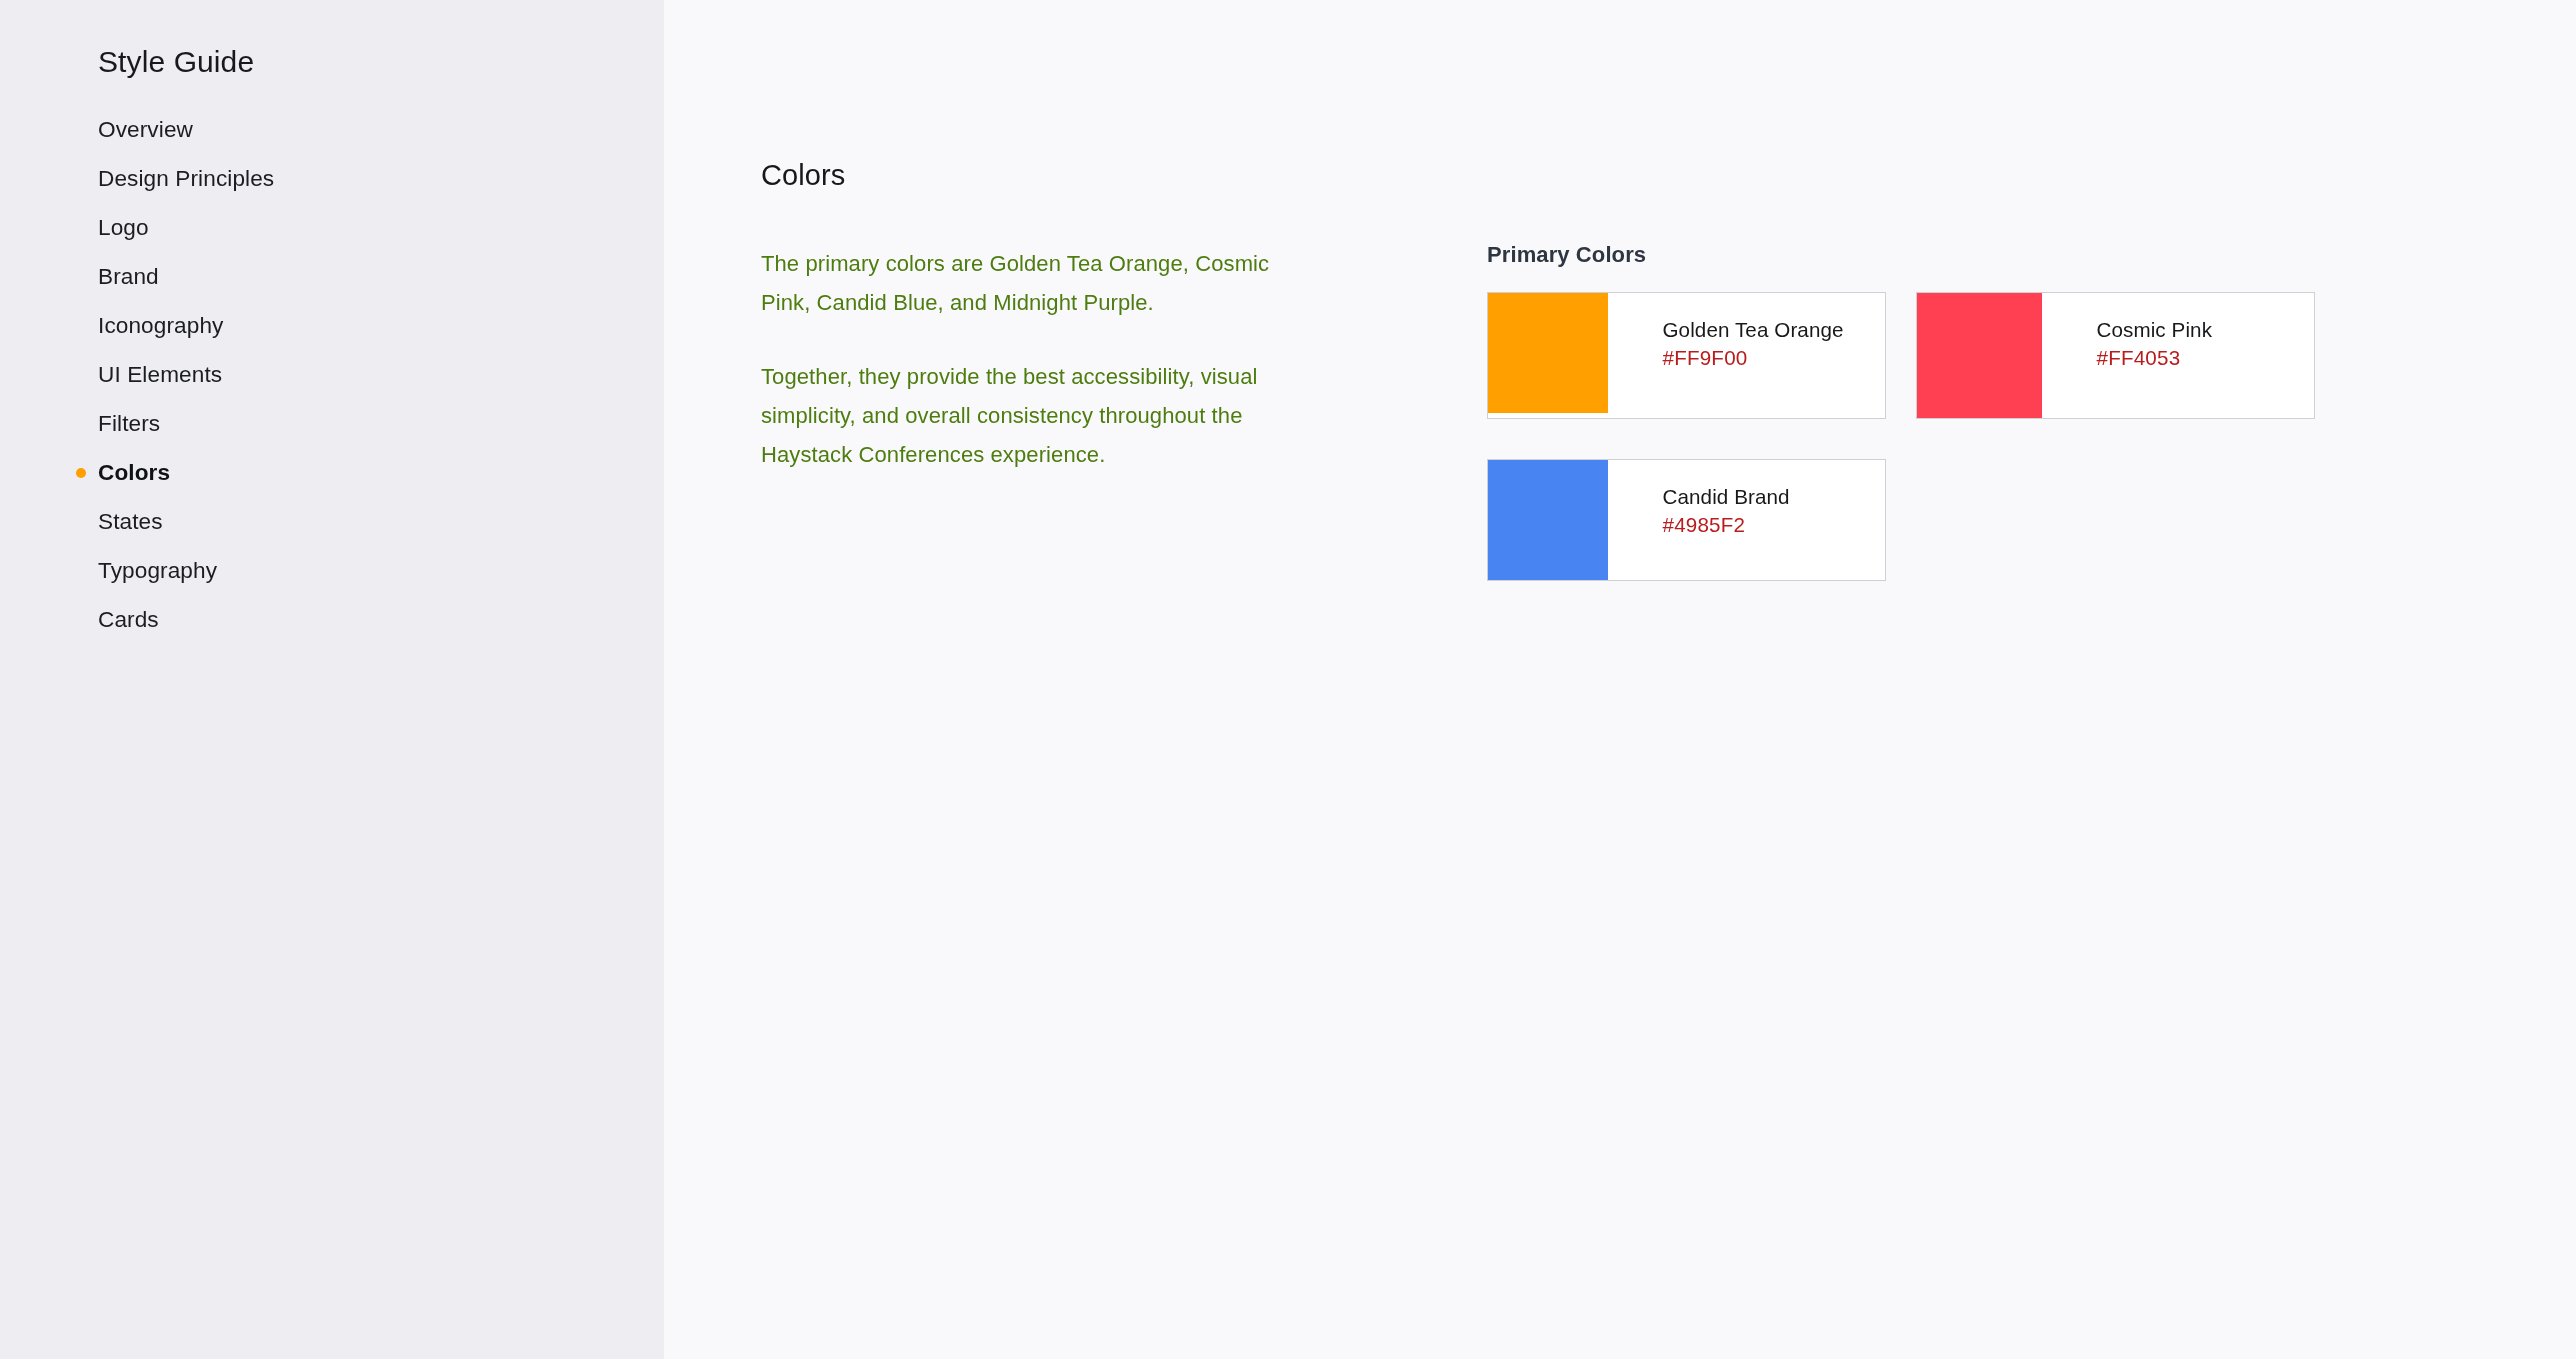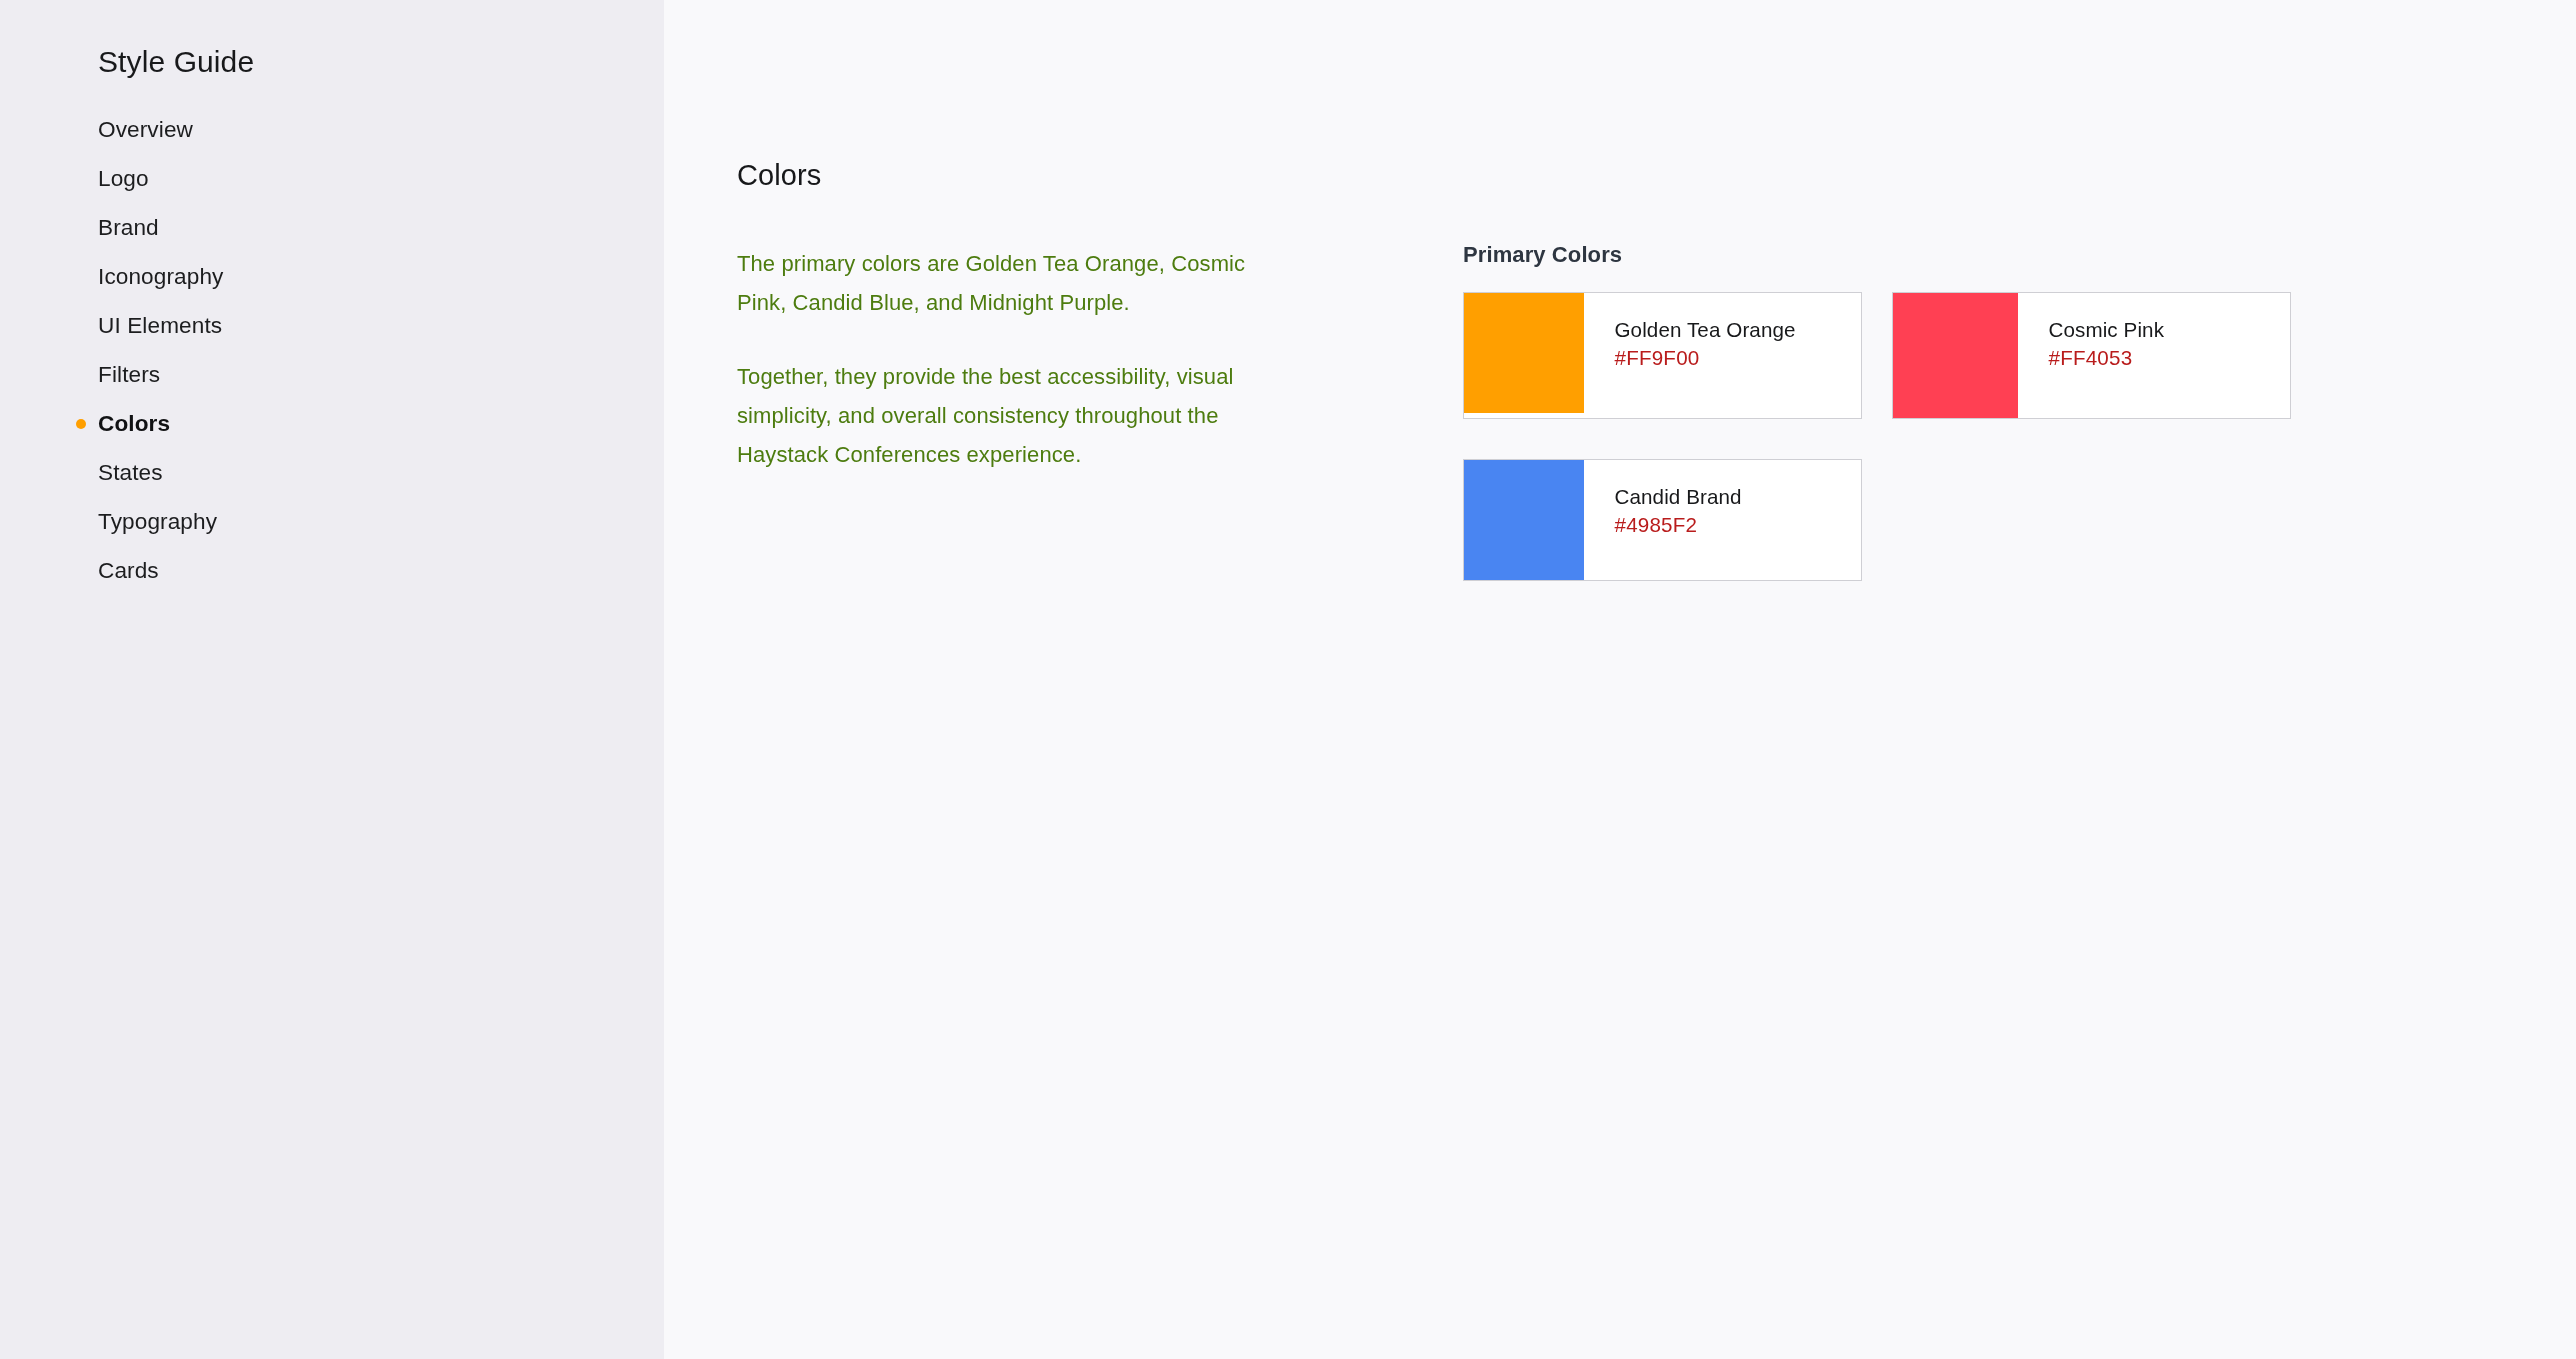--- a/index.html
+++ b/index.html
@@ -1,15 +1,15 @@
 <!DOCTYPE html>
 <html style="font-size:10.6px"><head>
 <meta charset="utf-8">
 <style>
-  * { margin: 0; padding: 0; box-sizing: border-box; }
+  * { margin: 0; padding: 0; box-sizing: border-box; gap: 24px; }
 
   html, body {
     width: 2576px;
     height: 1360px;
     overflow: hidden;
   }
 
   body {
     font-family: "Liberation Sans", sans-serif;
     background: #F9F9FB;
@@ -187,20 +187,23 @@
 <body>
 
 <div id="app">
 
   <aside class="sidebar">
     <div class="sidebar-title">Style Guide</div>
 
     <nav class="nav" id="nav-list">
         <div class="nav-item">
           <span class="nav-item-label">Overview</span>
+        </div>
+        <div class="nav-item">
+          <span class="nav-item-label">Design Principles</span>
         </div>
         <div class="nav-item">
           <span class="nav-item-label">Logo</span>
         </div>
         <div class="nav-item">
           <span class="nav-item-label">Brand</span>
         </div>
         <div class="nav-item">
           <span class="nav-item-label">Iconography</span>
         </div>

